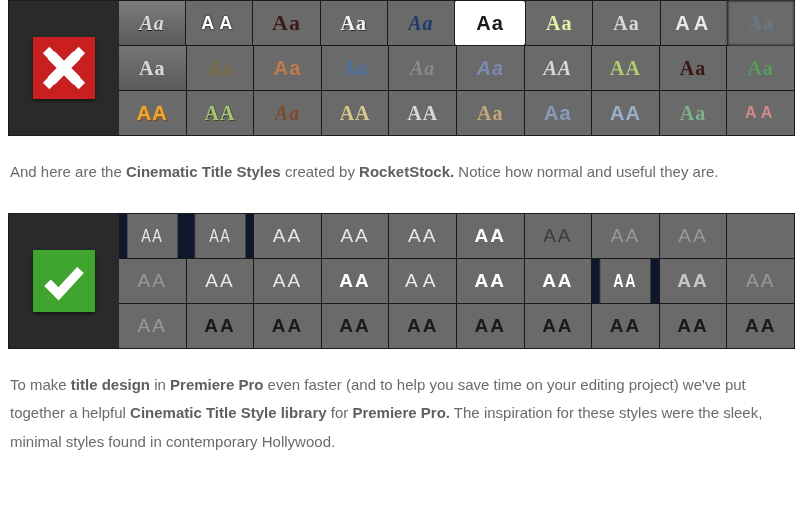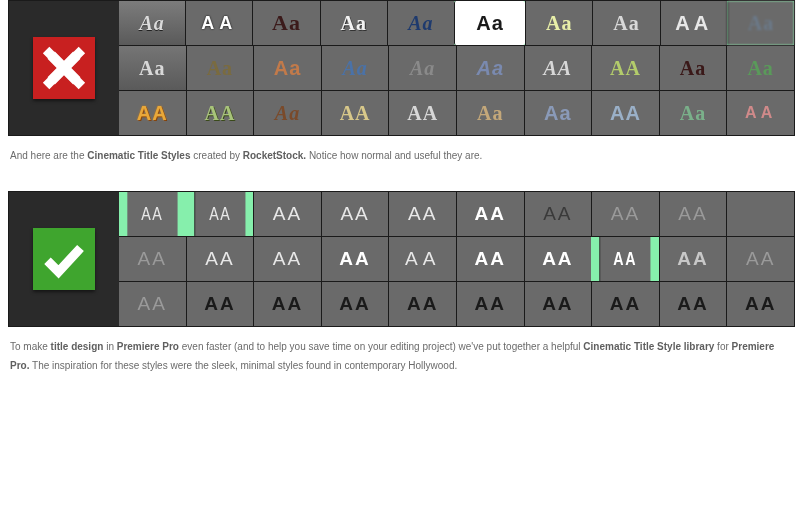--- a/index.html
+++ b/index.html
@@ -5,21 +5,21 @@
   * { box-sizing: border-box; margin: 0; padding: 0; }
   body {
     background: #ffffff;
     font-family: "Segoe UI", Arial, sans-serif;
     color: #5a5a5a;
     width: 803px;
     padding: 0;
   }
   .panel {
     display: flex;
-    background: #86efac;
+    background: #0f172a;
     border: 1px solid #1a1a1a;
     margin: 0 8px 0 8px;
   }
   .panel-icon {
     width: 110px;
     min-width: 110px;
     display: flex;
     align-items: center;
     justify-content: center;
     background: #2a2a2a;
@@ -49,24 +49,24 @@
     align-items: center;
     justify-content: center;
     font-weight: bold;
     font-size: 20px;
     position: relative;
     overflow: hidden;
     letter-spacing: 1px;
   }
   .cell:first-child { border-left: none; }
   .paragraph {
-    font-size: 10px;
+    font-size: 15px;
     line-height: 1.9;
     color: #6b6b6b;
-    padding: 10px 10px 26px 10px;
+    padding: 22px 10px 26px 10px;
   }
   .paragraph strong { color: #5f5f5f; font-weight: 700; }
 
   
   .b0 { font-family: serif; color:#dbdbdb; text-shadow:0 1px 0 #222; background:linear-gradient(#7c7c7c,#5a5a5a); font-style:italic;}
   .b1 { color:#fff; font-family:sans-serif; letter-spacing:5px; font-size:18px; text-shadow:0 0 2px #000;}
   .b2 { font-family:Georgia,serif; color:#3b1a1a; font-size:22px;}
   .b3 { font-family:Georgia,serif; color:#f2f2f2; text-shadow:1px 1px 0 #333;}
   .b4 { font-family:Georgia,serif; color:#1e3a6e; font-style:italic;}
   .b5 { background:#fff; color:#1a1a1a; font-family:sans-serif; border-radius:2px; padding:0 2px;}

